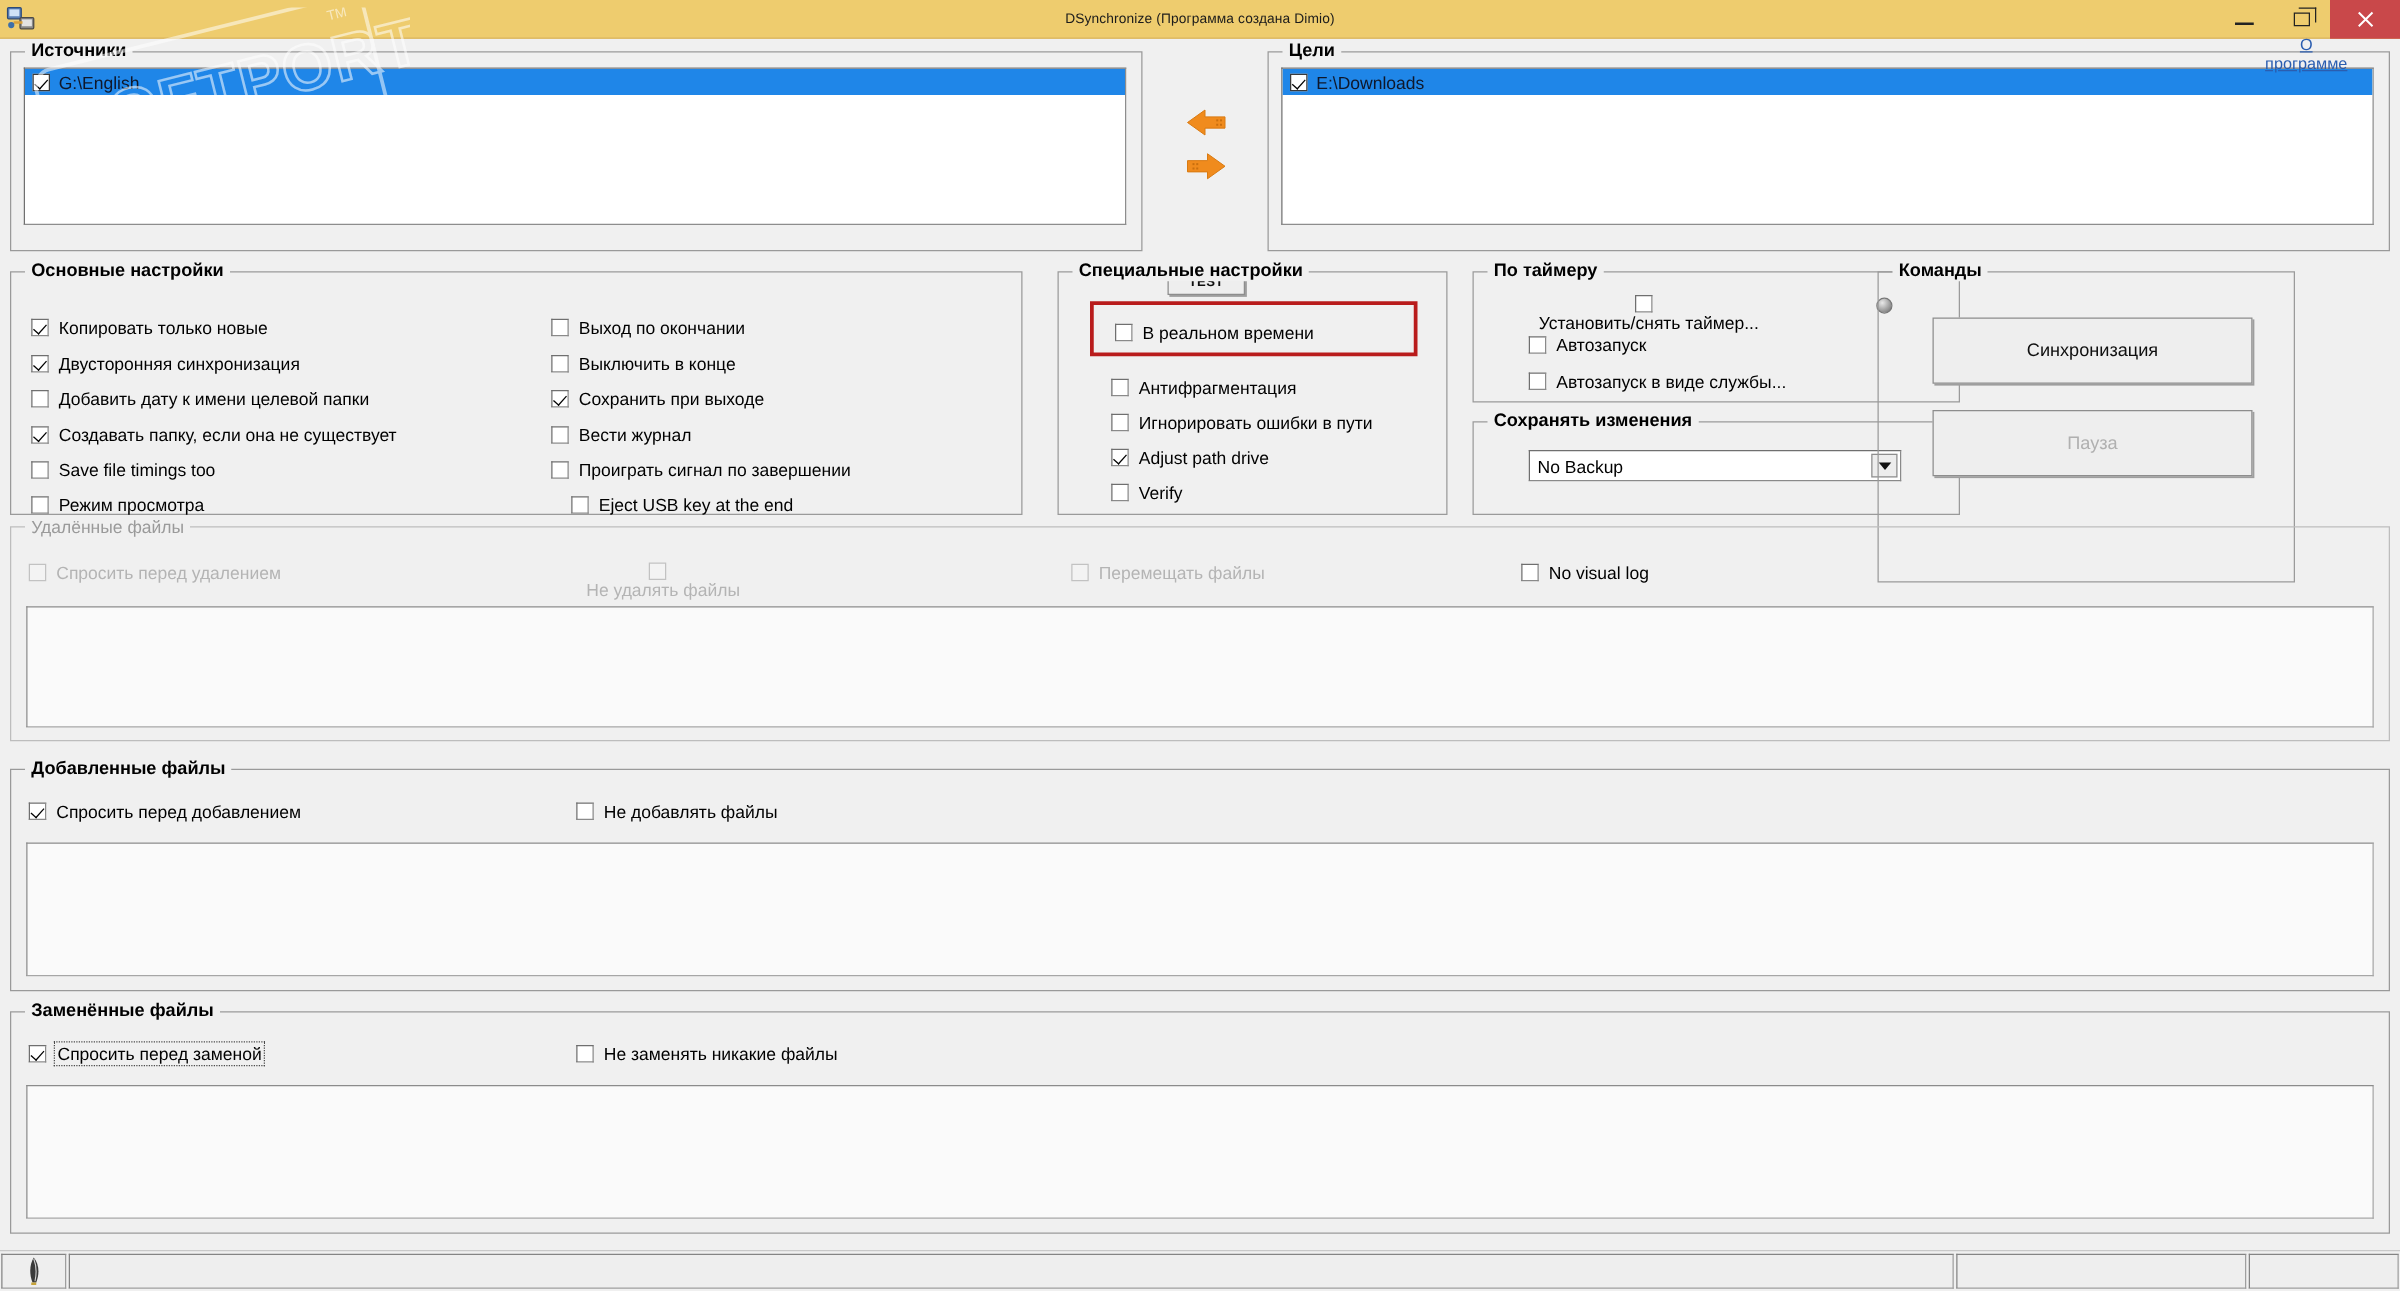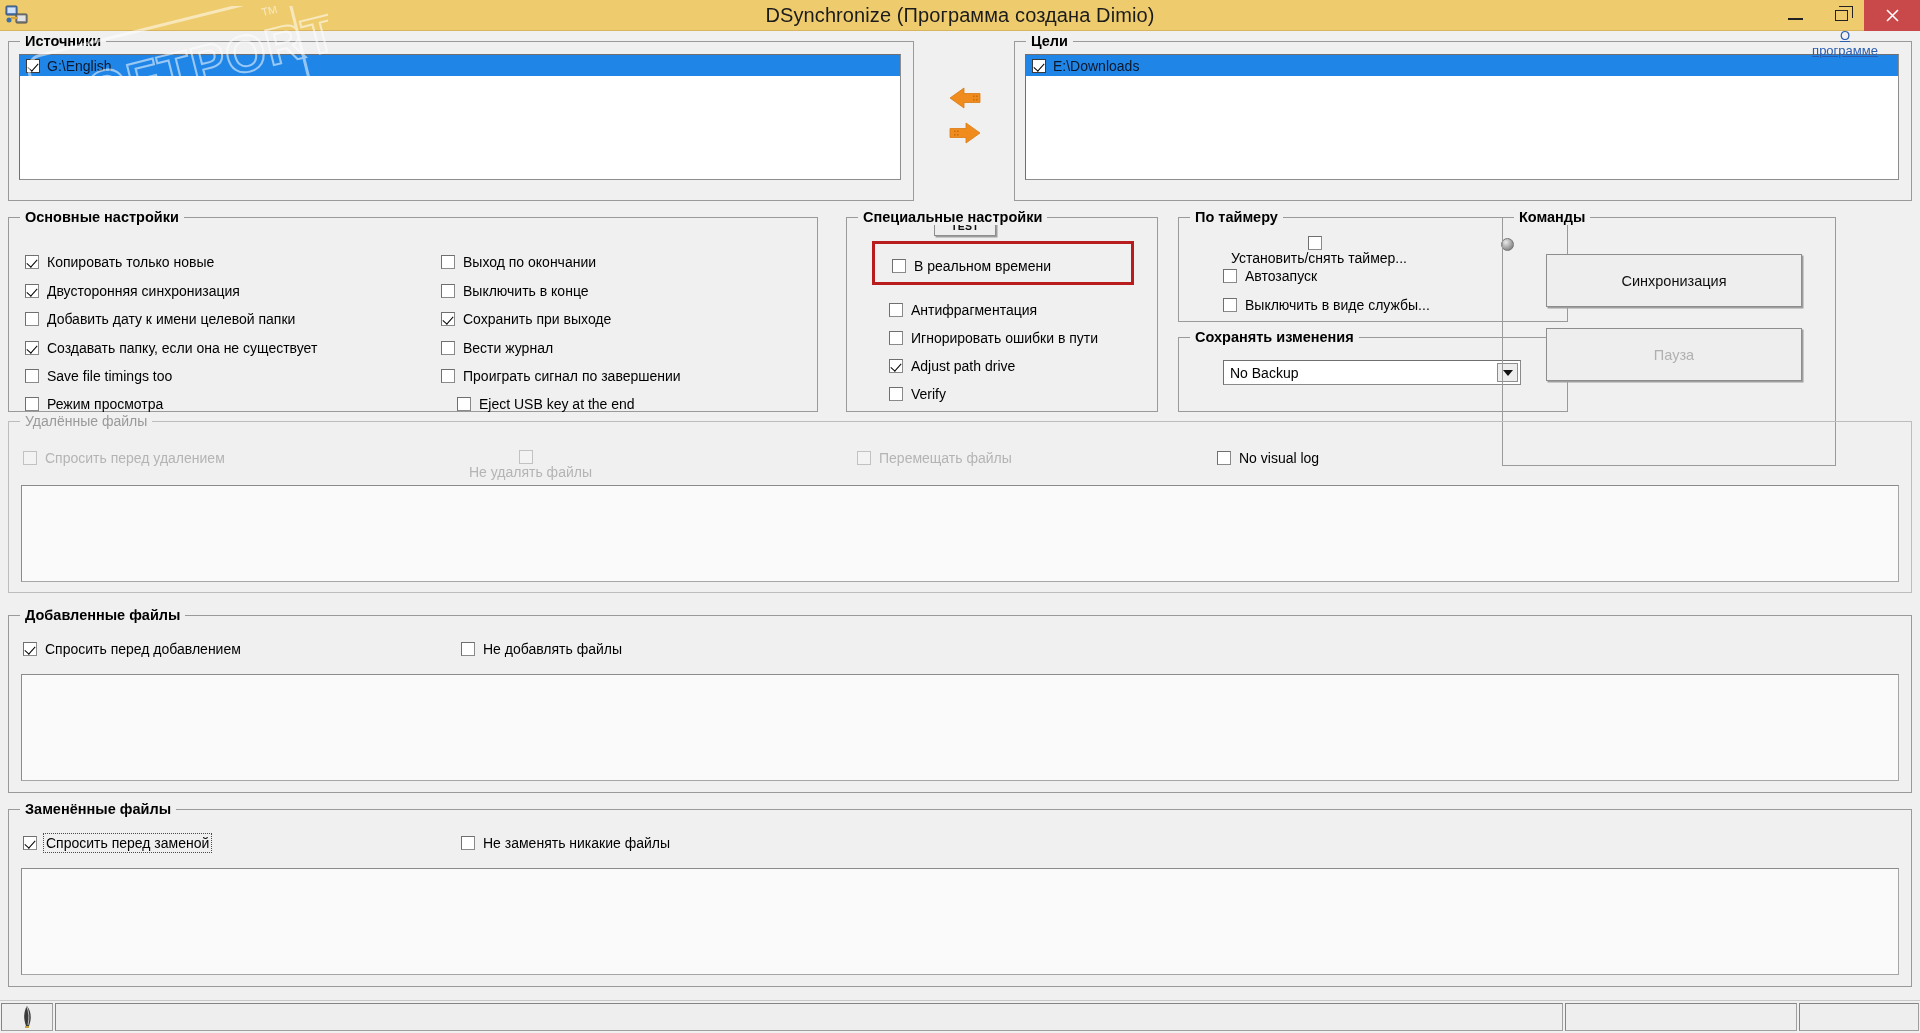--- a/index.html
+++ b/index.html
@@ -22,21 +22,21 @@
     background: #eecc6e;
     border-bottom: 1px solid #d9b45f;
     display: flex; align-items: center;
   }
   .title-icon {
     position: absolute; left: 5px; top: 3px; width: 24px; height: 24px;
   }
   .title-text {
     position: absolute; left: 0; top: 0; width: 1920px; height: 31px;
     line-height: 31px; text-align: center;
-    font-size: 20px; color: #1b1b1b;
+    font-size: 11px; color: #1b1b1b;
     letter-spacing: 0.1px;
   }
   .wincontrols {
     position: absolute; right: 0; top: 0; height: 31px; display: flex;
   }
   .winbtn {
     width: 46px; height: 31px; display: flex; align-items: center; justify-content: center;
     color: #222; font-size: 15px;
   }
   .winbtn.close { background: #c9484a; color: #fff; width: 56px; }
@@ -344,21 +344,21 @@
       <span class="cb"></span>
       <span class="lbl">Установить/снять таймер...</span>
     </div>
     <div class="timer-ico" style="left:322px; top:20px;"></div>
     <div class="chk" style="left:44px; top:50px;">
       <span class="cb"></span>
       <span class="lbl">Автозапуск</span>
     </div>
     <div class="chk" style="left:44px; top:79px;">
       <span class="cb"></span>
-      <span class="lbl">Выключить в виде службы...</span>
+      <span class="lbl">Автозапуск в виде службы...</span>
     </div>
   </div>
 
   <div class="group" style="left:1178px; top:337px; width:390px; height:75px;">
     <div class="legend">Сохранять изменения</div>
     <div class="combo" style="left:44px; top:22px; width:298px; height:25px;">
       <span>No Backup</span>
       <span class="arrowbox">
           <span class="caret"></span>
         </span>

